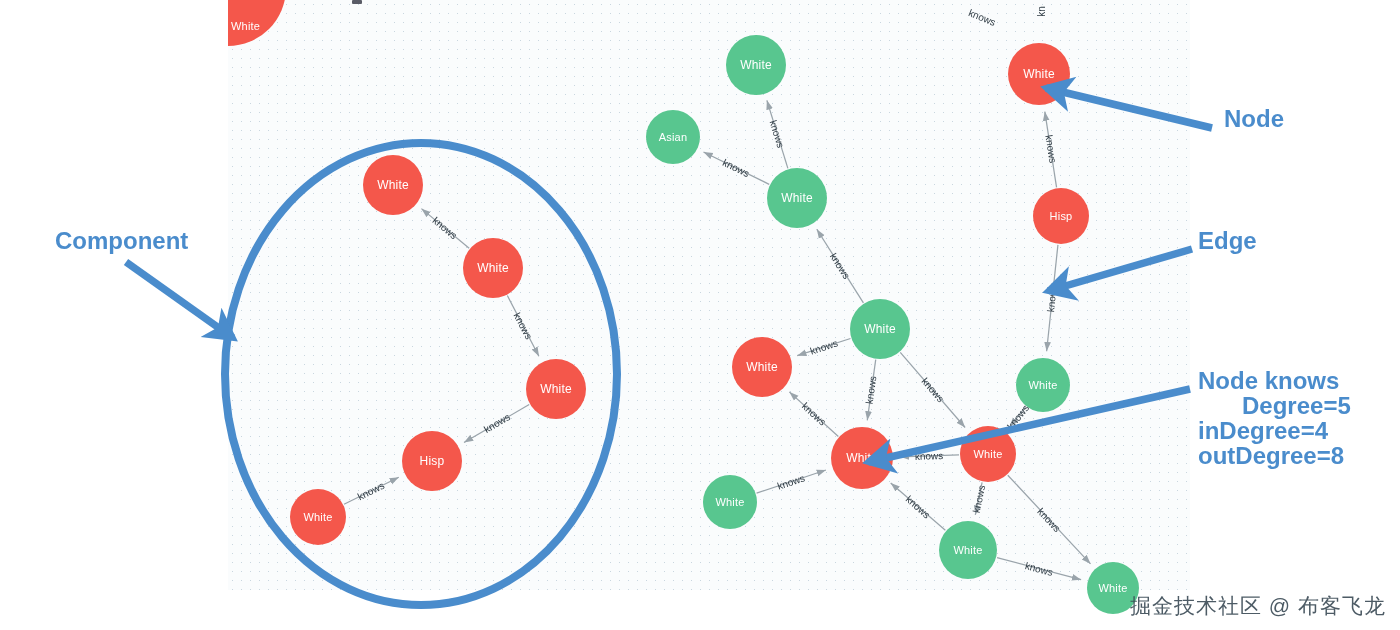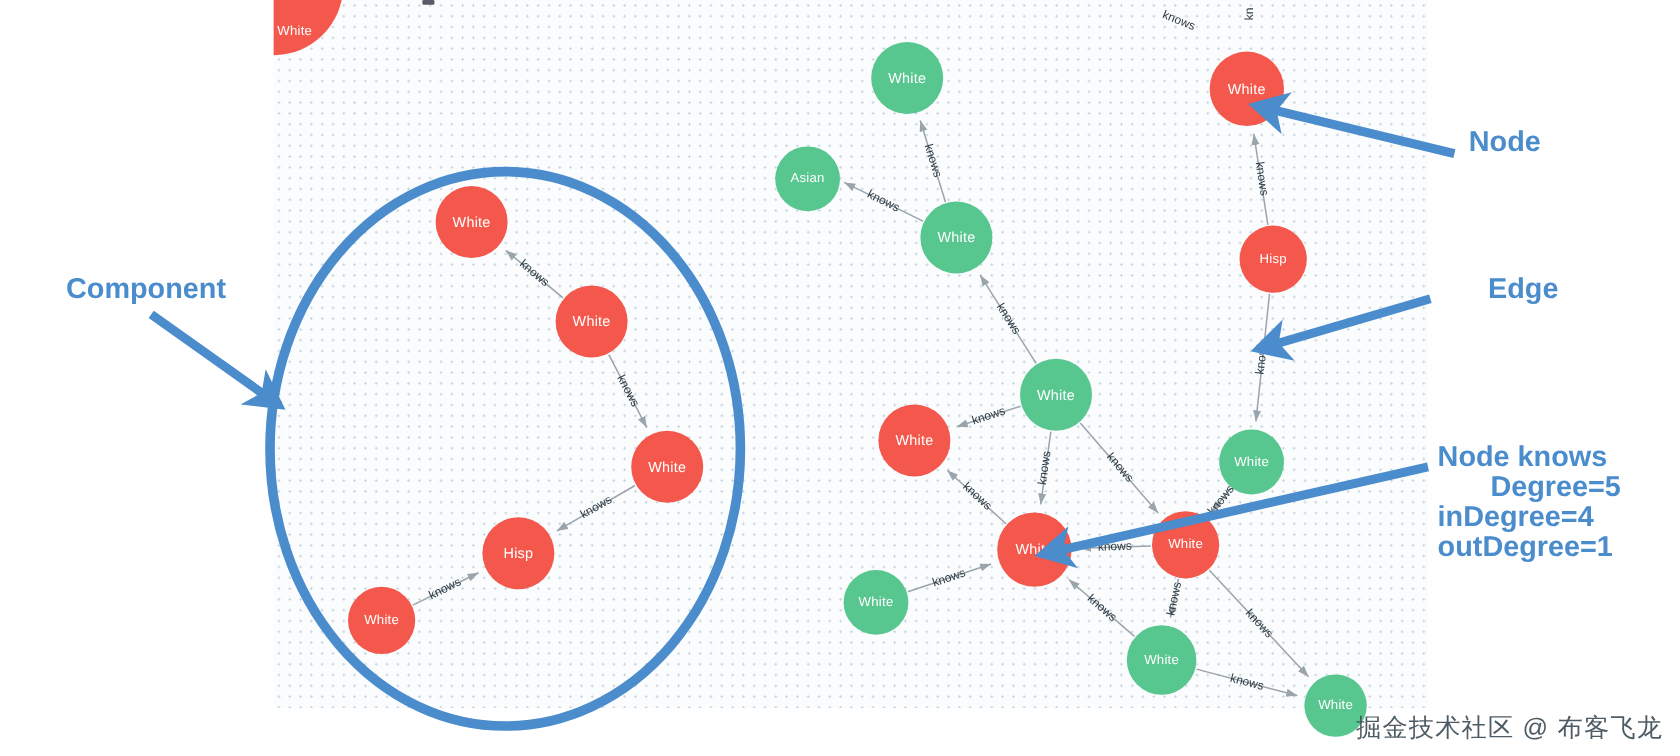--- a/index.html
+++ b/index.html
@@ -135,21 +135,21 @@
       </div>
       <div class="node red" style="left: 402px; top: 431px; width: 60px; height: 60px; font-size: 12px;">
         <span>Hisp</span>
       </div>
       <div class="node red" style="left: 290px; top: 489px; width: 56px; height: 56px; font-size: 11px;">
         <span>White</span>
       </div>
       <div class="node green" style="left: 726px; top: 35px; width: 60px; height: 60px; font-size: 12px;">
         <span>White</span>
       </div>
-      <div class="node green" style="left: 646px; top: 122px; width: 54px; height: 54px; font-size: 11px;">
+      <div class="node green" style="left: 646px; top: 110px; width: 54px; height: 54px; font-size: 11px;">
         <span>Asian</span>
       </div>
       <div class="node green" style="left: 767px; top: 168px; width: 60px; height: 60px; font-size: 12px;">
         <span>White</span>
       </div>
       <div class="node red" style="left: 1008px; top: 43px; width: 62px; height: 62px; font-size: 12px;">
         <span>White</span>
       </div>
       <div class="node red" style="left: 1033px; top: 188px; width: 56px; height: 56px; font-size: 11px;">
         <span>Hisp</span>
@@ -221,24 +221,24 @@
 
     <line x1="1192" y1="249" x2="1048" y2="291" stroke="#4a8ccc" stroke-width="7.5" marker-end="url(#bluearw)"></line>
 
     <line x1="1190" y1="389" x2="868" y2="462" stroke="#4a8ccc" stroke-width="7.5" marker-end="url(#bluearw)"></line>
   </svg>
 
   <div class="anno-text" style="left:55px;top:228px;">Component</div>
 
   <div class="anno-text" style="left:1224px;top:106px;">Node</div>
 
-  <div class="anno-text" style="left:1198px;top:228px;margin-left:42px;">Edge</div>
+  <div class="anno-text" style="left:1198px;top:228px;">Edge</div>
 
   <div style="position:absolute;left:1198px;top:368px;">
     <div class="anno-text" style="position:static;">Node knows</div>
     <div class="anno-text" style="position:static;margin-left:44px;">Degree=5</div>
     <div class="anno-text" style="position:static;">inDegree=4</div>
-    <div class="anno-text" style="position:static;">outDegree=1</div>
+    <div class="anno-text" style="position:static;">outDegree=8</div>
   </div>
 
   <div id="watermark">掘金技术社区 @ 布客飞龙</div>
 
 </div>
 
 </body></html>

